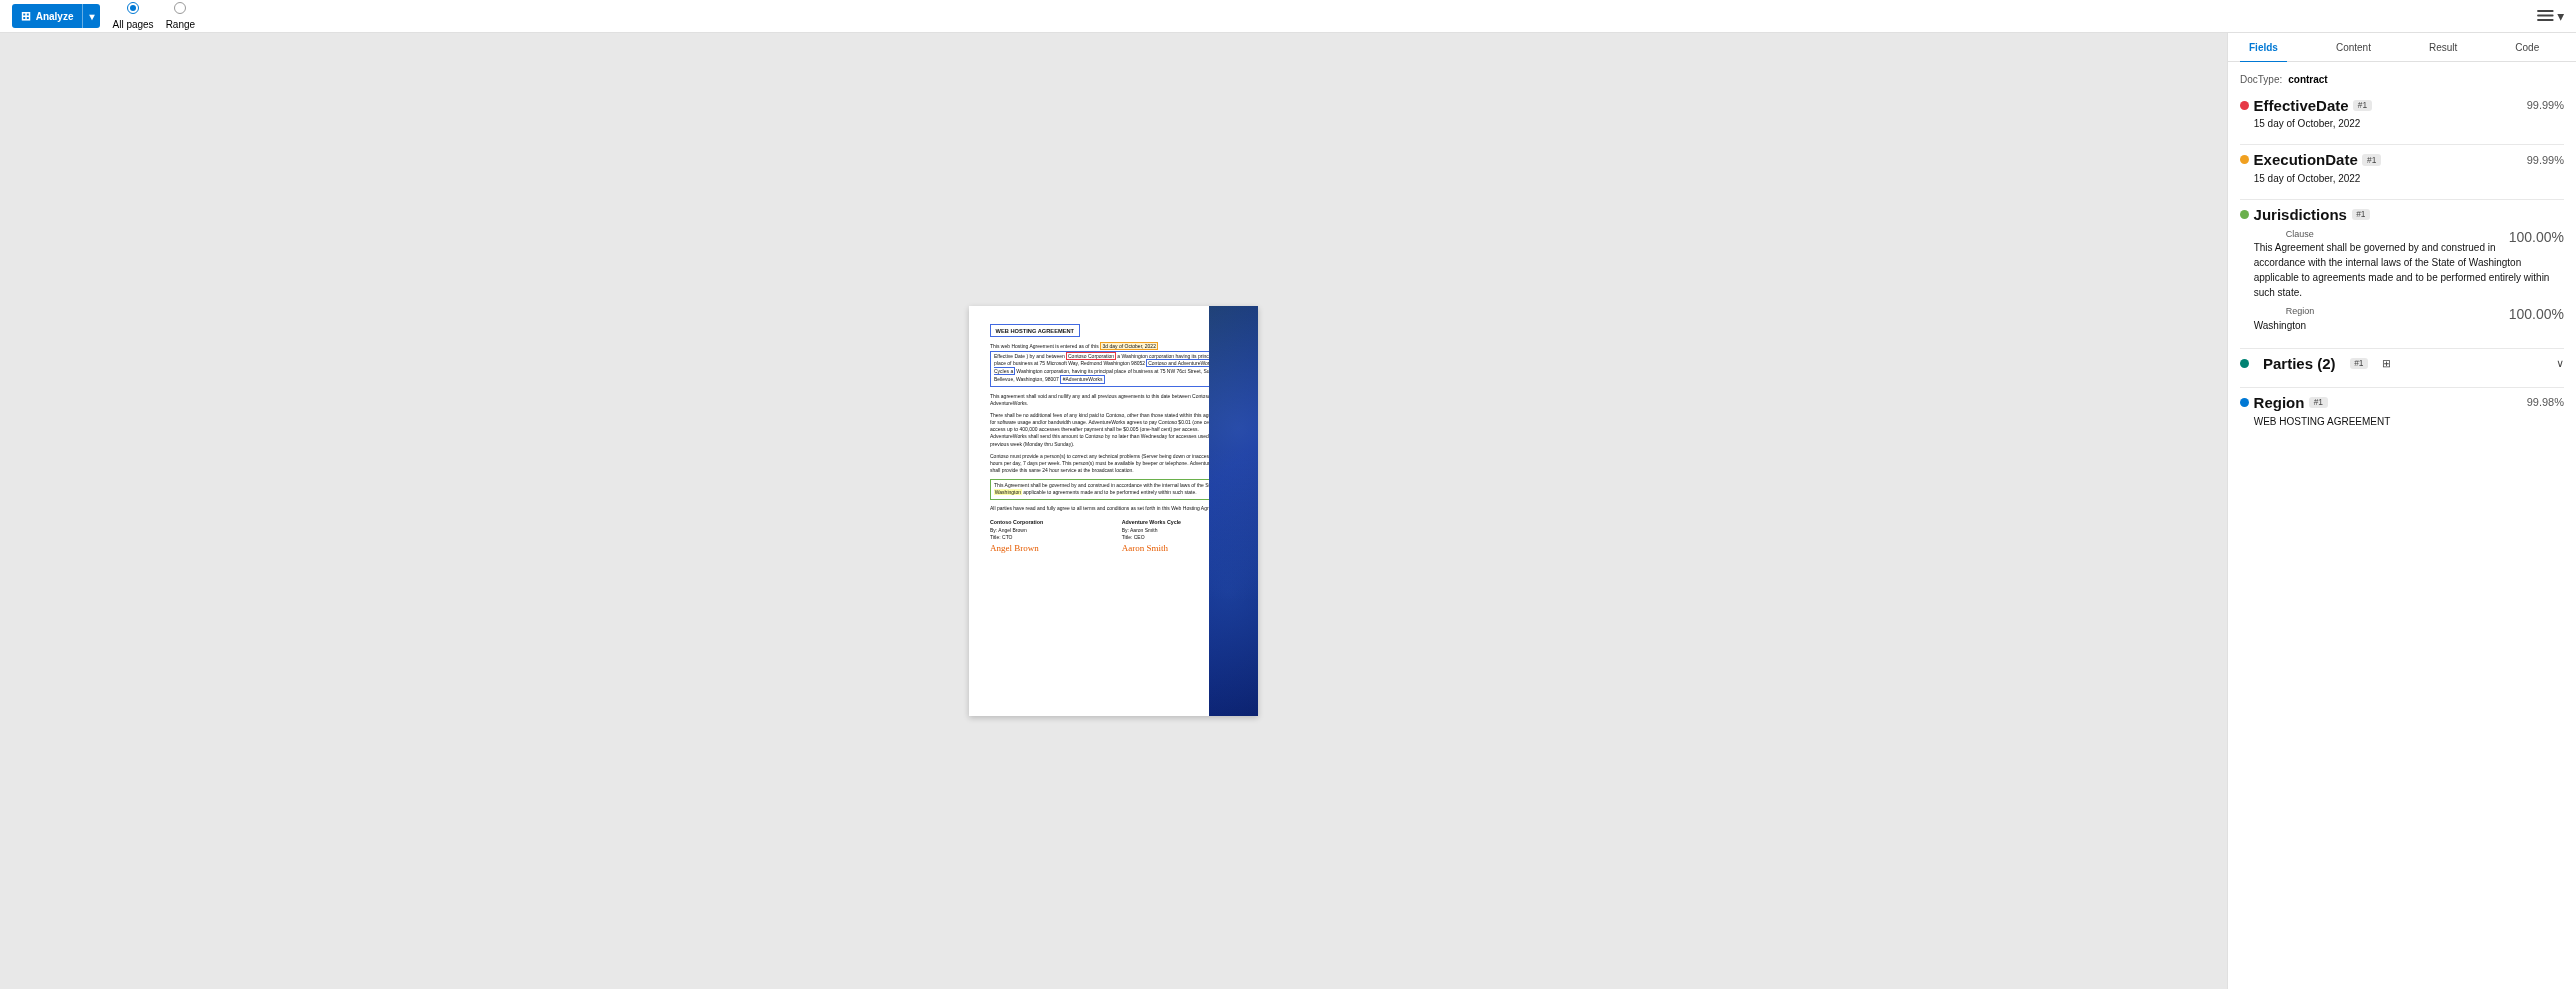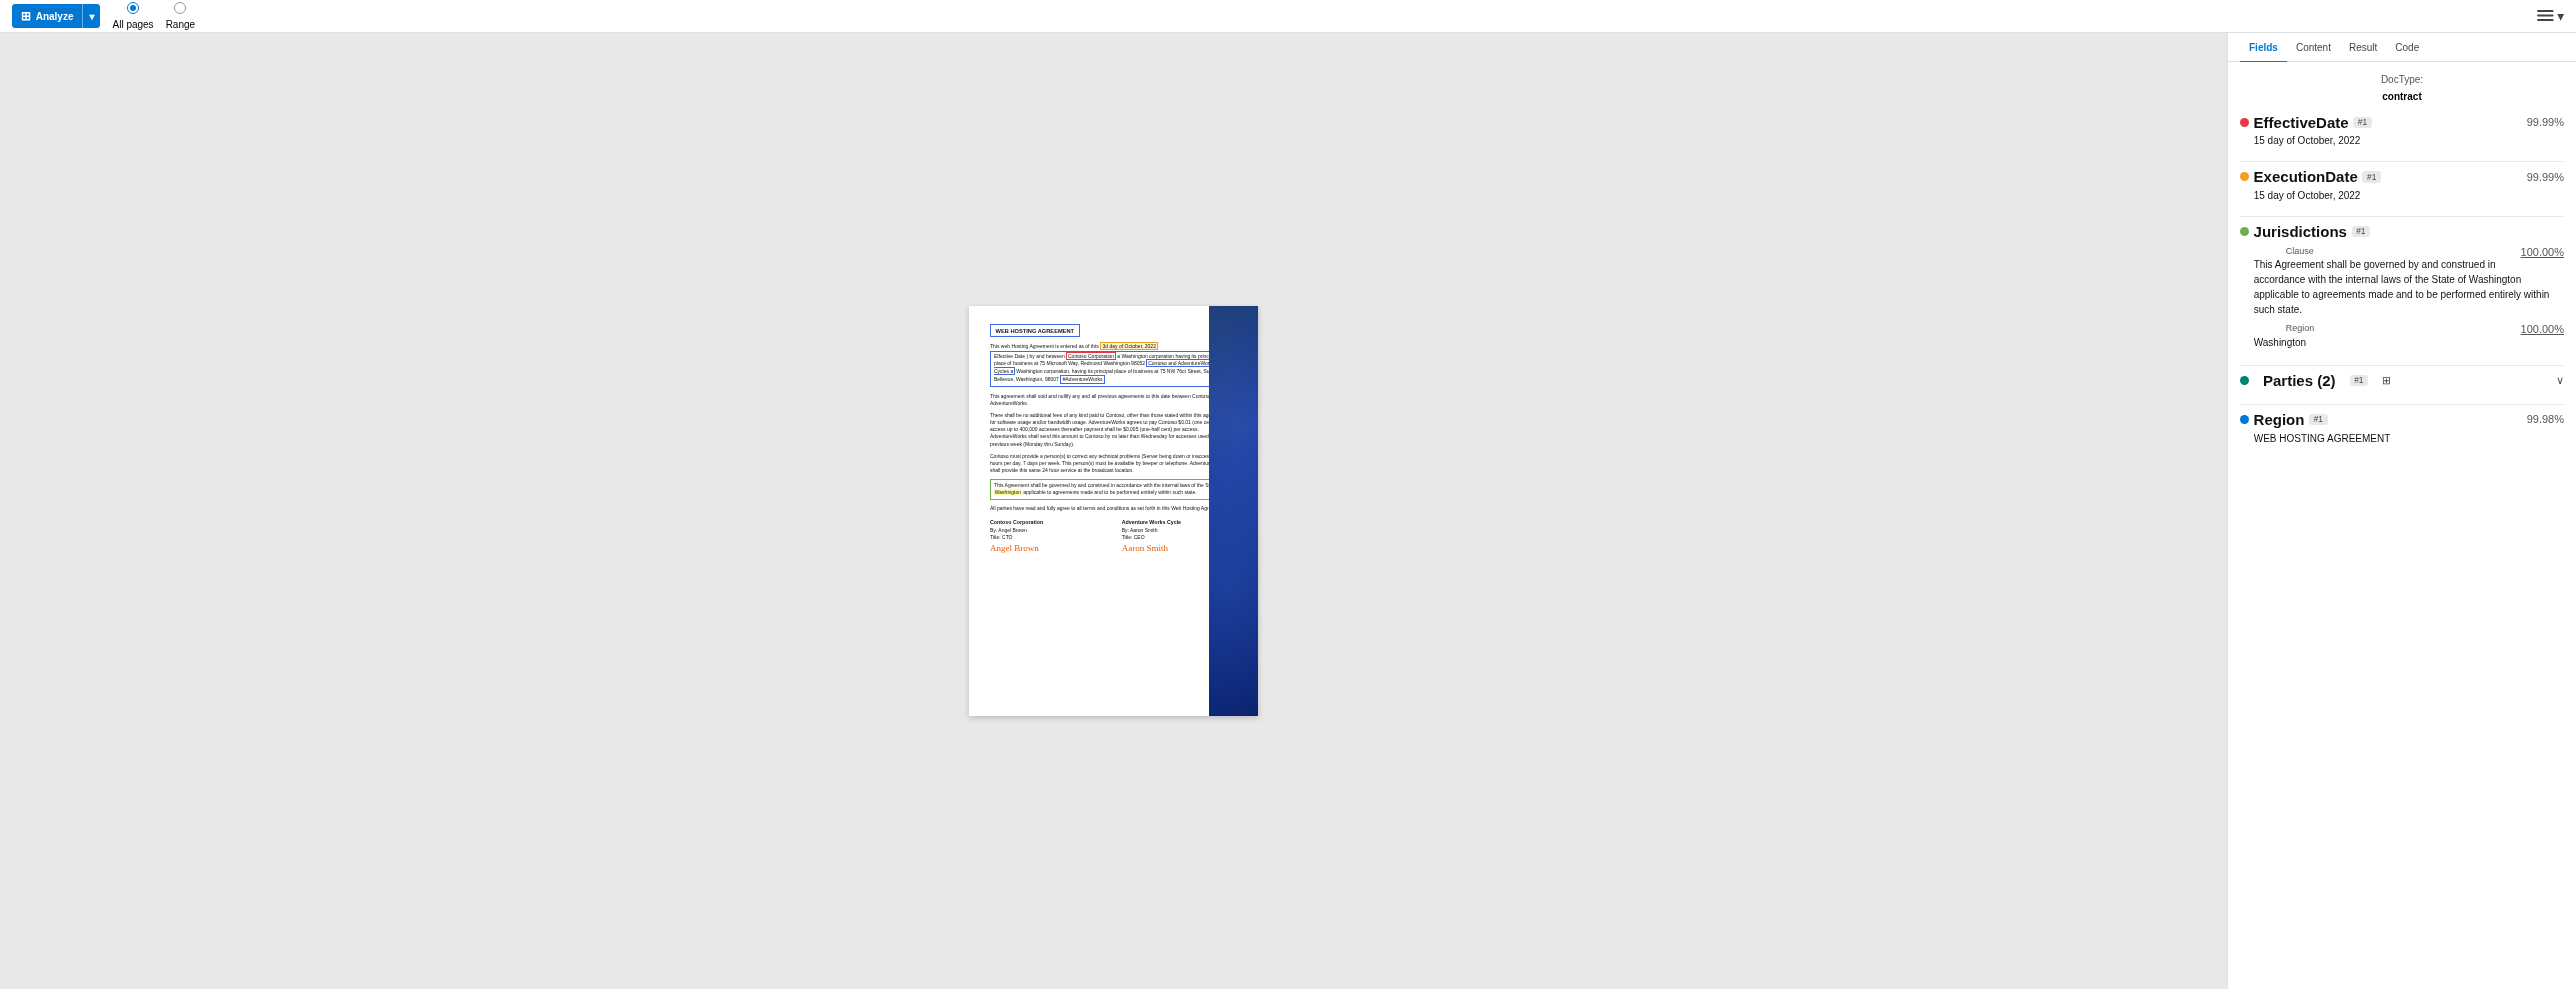--- a/index.html
+++ b/index.html
@@ -101,49 +101,50 @@
 
     
     .right-panel {
       width: 349px; background: #fff; border-left: 0.8px solid #e0e0e0;
       display: flex; flex-direction: column; overflow-y: auto;
     }
 
     .right-panel-tabs {
       display: flex; border-bottom: 0.8px solid #e0e0e0; padding: 0 12px;
       flex-shrink: 0;
+      gap: 40px;
     }
     .tab-item {
       padding: 9px 9px 7.6px; font-size: 10px; cursor: pointer; color: #444;
       border-bottom: 1.5px solid transparent; margin-bottom: -0.8px;
     }
     .tab-item.active { color: #0078d4; border-bottom-color: #0078d4; font-weight: 600; }
 
     .right-panel-body { padding: 12px; overflow-y: auto; flex: 1; }
 
-    .doctype-row { display: flex; align-items: center; gap: 6px; margin-bottom: 12px; font-size: 10px; flex-direction: column; }
+    .doctype-row { display: flex; align-items: center; gap: 6px; margin-bottom: 12px; font-size: 10px; }
     .doctype-label { color: #555; }
     .doctype-value { font-weight: 600; }
 
     .field-item { margin-bottom: 15px; }
     .field-header { display: flex; align-items: center; gap: 4.6px; margin-bottom: 4.6px; }
     .field-dot {
       width: 9px; height: 9px; border-radius: 50%; flex-shrink: 0;
     }
     .field-name { font-size: 15px; font-weight: 700; color: #111; }
     .field-badge {
       background: #e8e8e8; color: #444; border-radius: 3px;
       padding: 0.8px 4.6px; font-size: 8.4px;
     }
     .field-confidence { margin-left: auto; font-size: 11px; color: #555; }
     .field-value { font-size: 10px; color: #111; margin-left: 13.7px; font-weight: 400; }
 
     .sub-field { margin-top: 6px; margin-left: 13.7px; }
     .sub-field-label { font-size: 9px; color: #555; margin-bottom: 1.5px; margin-left: 32px; }
-    .sub-field-confidence { float: right; font-size: 11px; color: #555; text-decoration: underline; }
+    .sub-field-confidence { float: right; font-size: 14px; color: #555; }
     .sub-field-value { font-size: 10px; color: #111; line-height: 1.5; }
 
     .parties-header { display: flex; align-items: center; gap: 14px; }
     .table-icon { color: #444; font-size: 10.6px; }
     .chevron-icon { margin-left: auto; font-size: 10.6px; color: #444; cursor: pointer; }
 
     .separator { border: none; border-top: 0.8px solid #e8e8e8; margin: 6px 0; }
 
     
     .dot-red { background: #e63946; }

